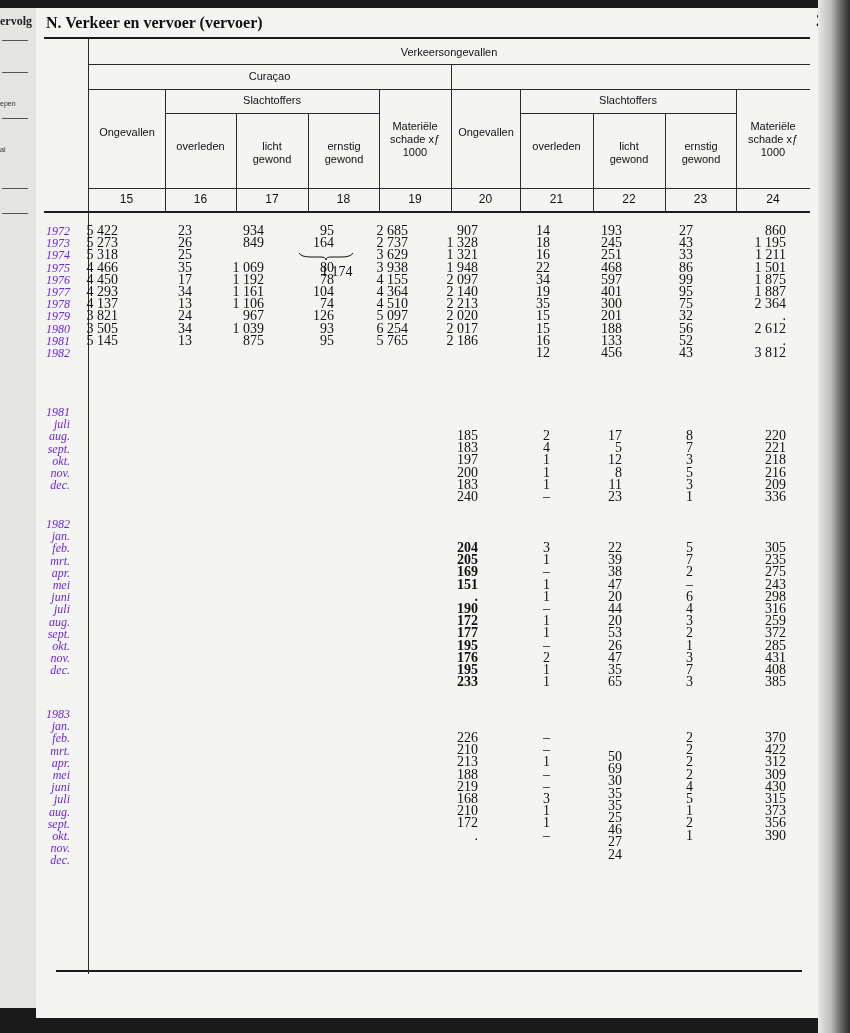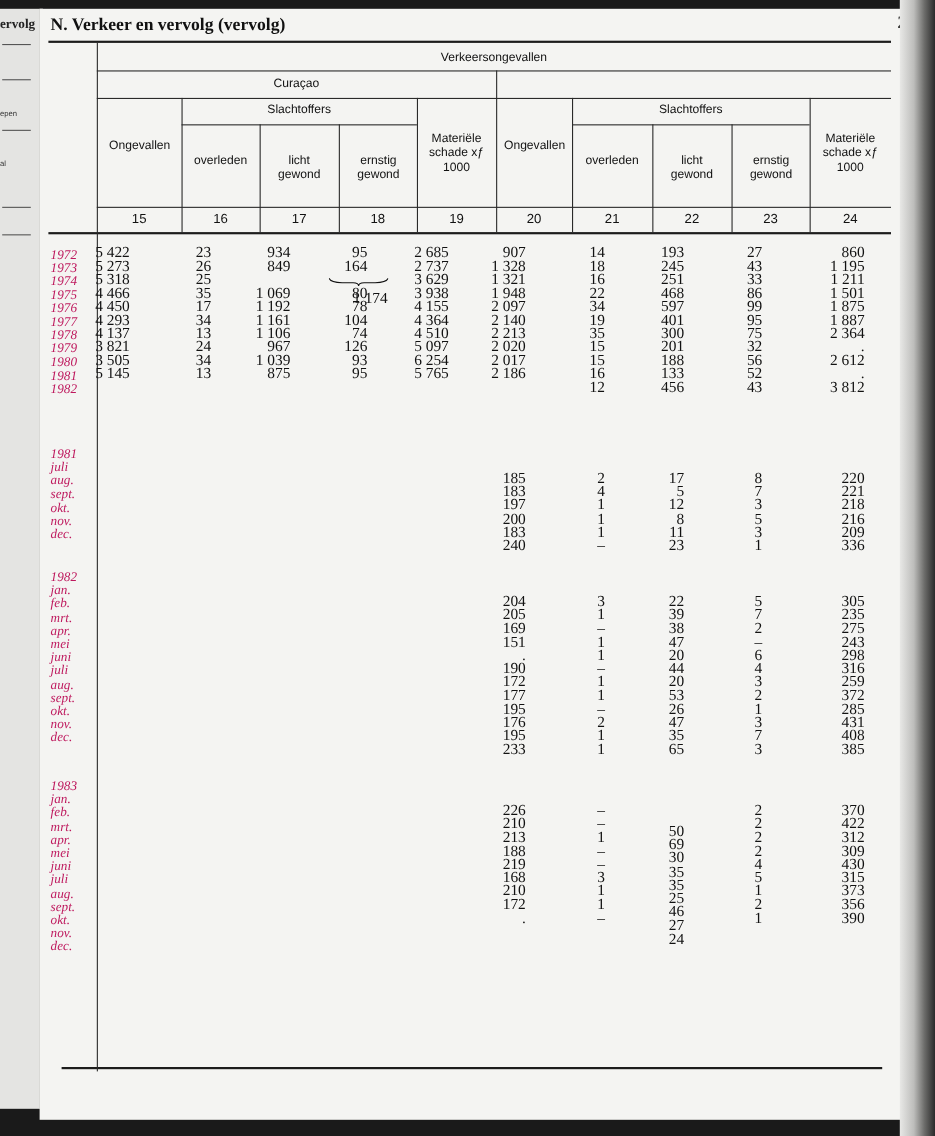--- a/index.html
+++ b/index.html
@@ -10,41 +10,41 @@
   .prev-page .sm{position:absolute;left:0;font-family:"Liberation Sans",sans-serif;font-size:7px;color:#333;}
   .page{position:absolute;left:36px;top:8px;width:784px;height:1010px;background:#f4f4f2;}
   .spine{position:absolute;right:0;top:0;width:32px;height:1033px;background:linear-gradient(90deg,#e8e8e6 0,#bdbdbb 40%,#6c6c6a 70%,#2a2a2a 100%);}
   .title{position:absolute;left:10px;top:6px;font-size:16px;font-weight:bold;}
   .pagenum{position:absolute;right:-12px;top:4px;font-size:16px;font-weight:bold;}
   .rule{position:absolute;background:#1c1c1c;}
   .vl{position:absolute;background:#2a2a2a;width:1px;}
   .hl{position:absolute;background:#2a2a2a;height:1px;}
   .hdr{position:absolute;font-family:"Liberation Sans",sans-serif;font-size:11px;text-align:center;line-height:13px;}
   .colnum{position:absolute;font-family:"Liberation Sans",sans-serif;font-size:12px;text-align:center;top:210px;}
-  .yr{position:absolute;left:10px;font-style:italic;font-size:12px;color:#be185d;line-height:12.2px;}
+  .yr{position:absolute;left:10px;font-style:italic;font-size:12px;color:#6d28d9;line-height:12.2px;text-align:right;}
   .col{position:absolute;text-align:right;font-size:14px;line-height:12.2px;white-space:pre;}
   .brace{position:absolute;left:263px;top:244px;width:54px;height:8px;}
   .bracenum{position:absolute;left:285px;top:256px;font-size:14px;}
 </style>
 </head>
 <body>
 
 <div class="prev-page">
   <div class="pt">ervolg</div>
   <div class="ln" style="top:32px"></div>
   <div class="ln" style="top:64px"></div>
   <div class="sm" style="top:92px">epen</div>
   <div class="ln" style="top:110px"></div>
   <div class="sm" style="top:138px">al</div>
   <div class="ln" style="top:180px"></div>
   <div class="ln" style="top:205px"></div>
 </div>
 
 <div class="page">
-  <div class="title">N. Verkeer en vervolg (vervolg)</div>
+  <div class="title">N. Verkeer en vervoer (vervoer)</div>
   <div class="pagenum">27</div>
 
   <div class="rule" style="left:8px;top:29px;width:766px;height:2px"></div>
   <div class="hl" style="left:52px;top:56px;width:722px"></div>
   <div class="hl" style="left:52px;top:81px;width:722px"></div>
   <div class="hl" style="left:129px;top:105px;width:214px"></div>
   <div class="hl" style="left:484px;top:105px;width:216px"></div>
   <div class="hl" style="left:52px;top:180px;width:722px"></div>
   <div class="rule" style="left:8px;top:203px;width:766px;height:2px"></div>
   <div class="rule" style="left:20px;top:962px;width:746px;height:2px"></div>
@@ -257,21 +257,21 @@
 mrt.
 apr.
 mei
 juni
 juli
 aug.
 sept.
 okt.
 nov.
 dec.</div>
-      <div class="col" style="top: 534px; right: 342px;">204
+      <div class="col" style="top: 534px; right: 342px; font-weight: bold;">204
 205
 169
 151
 .
 190
 172
 177
 195
 176
 195

